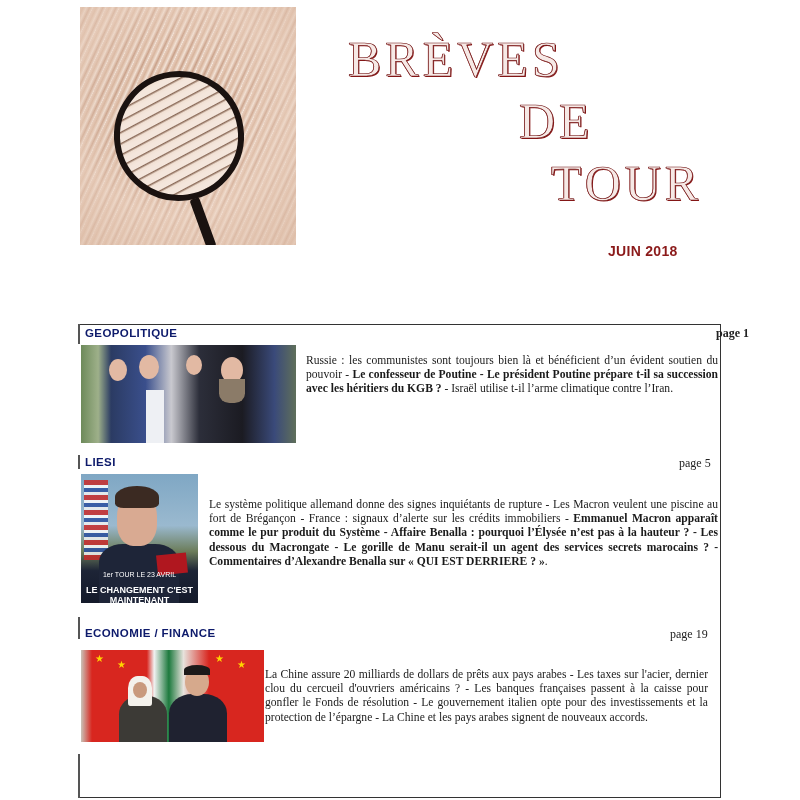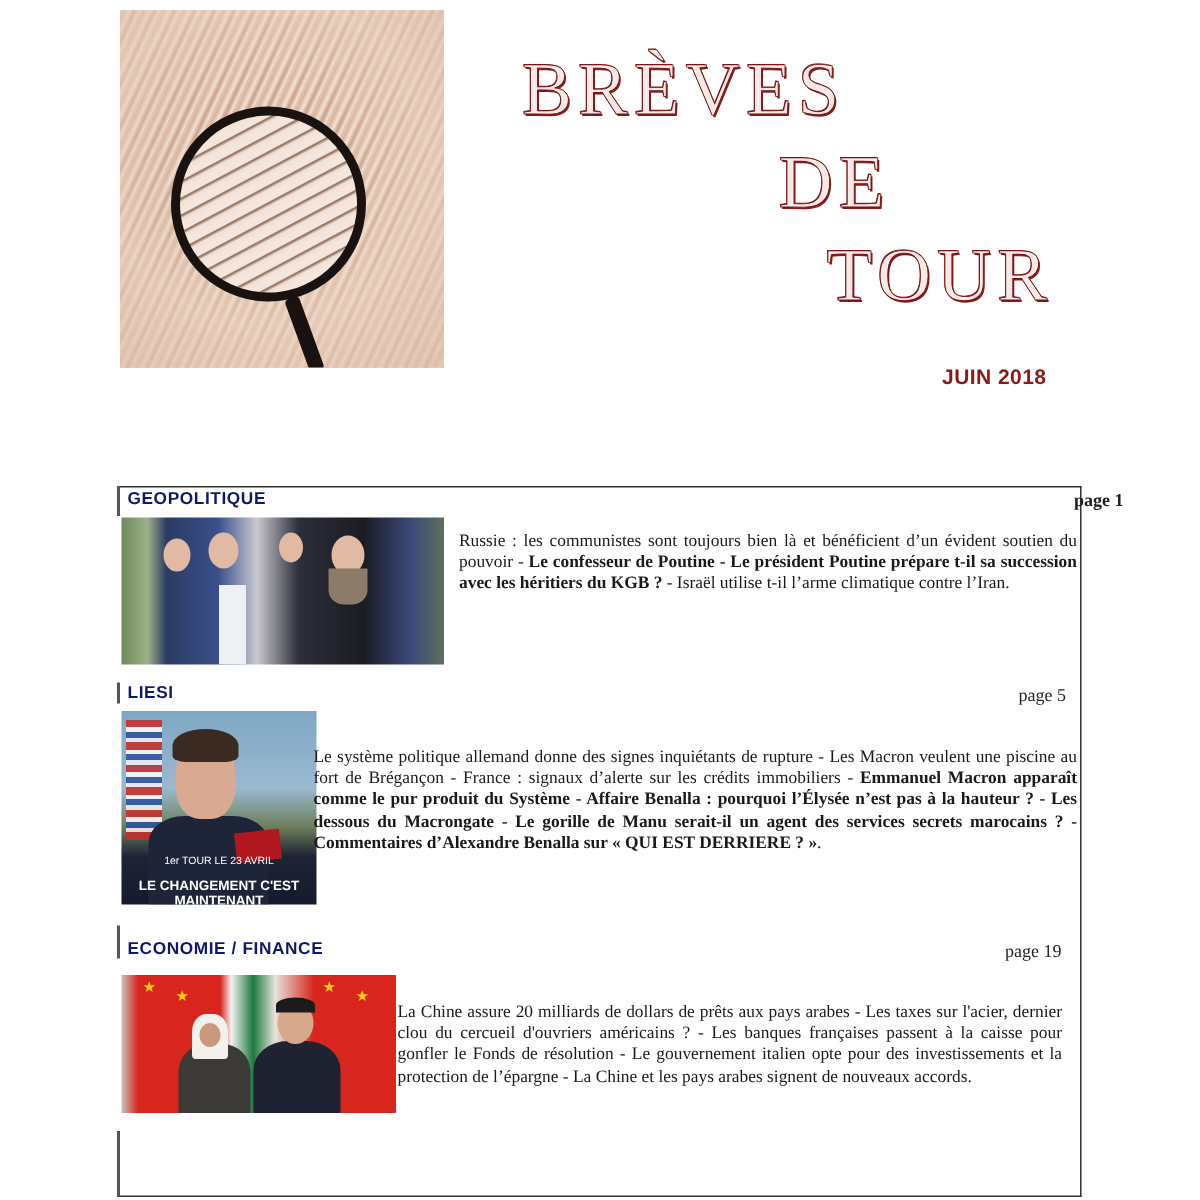--- a/index.html
+++ b/index.html
@@ -33,21 +33,21 @@
     position: absolute; font-family: "Liberation Serif", serif; color: #8b1a1a;
     font-size: 50px; letter-spacing: 4px; line-height: 1;
     -webkit-text-stroke: 0.6px #6b0f0f; color: #f6e9e6;
     text-shadow: 1px 1px 0 #8b1a1a, -0.5px -0.5px 0 #8b1a1a;
   }
   .t1 { left: 348px; top: 34px; }
   .t2 { left: 503px; top: 96px; margin-left: 16px; }
   .t3 { left: 551px; top: 158px; }
 
   .issue-date {
-    position: absolute; left: 628px; top: 243px;
+    position: absolute; left: 608px; top: 243px;
     font-family: "Liberation Sans", sans-serif; font-weight: bold; font-size: 14px;
     color: #8b1a1a; letter-spacing: 0.3px;
   }
 
   .toc-box {
     position: absolute; left: 78px; top: 324px; width: 643px; height: 474px;
     border-top: 1.5px solid #333; border-right: 1.5px solid #333; border-bottom: 1.5px solid #333;
   }
   .left-seg { position: absolute; left: 78px; width: 2px; background: #555; }
 
@@ -66,21 +66,21 @@
   .section-text b { font-weight: bold; }
 
   
   .photo { position: absolute; overflow: hidden; }
   .photo-geo {
     left: 81px; top: 345px; width: 215px; height: 98px;
     background: linear-gradient(90deg, #6d8a5a 0%, #9eb08a 8%, #2b3b63 14%, #3a4f8c 30%, #c9c9cf 42%, #2c2e3a 55%, #1b1b22 75%, #3a4a7a 90%, #5f6f5a 100%);
   }
   .photo-geo .face { position: absolute; border-radius: 50%; background: #e2b9a3; }
   .photo-eu {
-    left: 81px; top: 474px; width: 130px; height: 129px;
+    left: 81px; top: 474px; width: 117px; height: 129px;
     background: linear-gradient(180deg, #7fa7c4 0%, #9ab9cf 40%, #6c7d5a 60%, #1d2436 75%, #141a2a 100%);
   }
   .photo-eu .face { position: absolute; left: 36px; top: 18px; width: 40px; height: 54px; border-radius: 45% 45% 40% 40%; background: #d9aa92; }
   .photo-eu .hair { position: absolute; left: 34px; top: 12px; width: 44px; height: 22px; border-radius: 50% 50% 20% 20%; background: #3b2a22; }
   .photo-eu .suit { position: absolute; left: 18px; top: 70px; width: 80px; height: 59px; background: #1e2538; border-radius: 30% 30% 0 0; }
   .photo-eu .tag-red { position: absolute; left: 76px; top: 80px; width: 30px; height: 20px; background: #b0171f; transform: rotate(-6deg); }
   .photo-eu .cover-text1 { position: absolute; left: 0; right: 0; top: 97px; text-align: center; font-family: "Liberation Sans", sans-serif; color: #fff; font-size: 7px; }
   .photo-eu .cover-text2 { position: absolute; left: 0; right: 0; top: 111px; text-align: center; font-family: "Liberation Sans", sans-serif; color: #fff; font-size: 9px; font-weight: bold; }
   .photo-eu .logos { position: absolute; left: 3px; top: 6px; width: 24px; height: 80px;
     background: repeating-linear-gradient(180deg, #c92a2a 0px, #c92a2a 5px, #ffffff 5px, #ffffff 8px, #2a4fa0 8px, #2a4fa0 12px, #f2f2f2 12px, #f2f2f2 15px); opacity: 0.85; }

